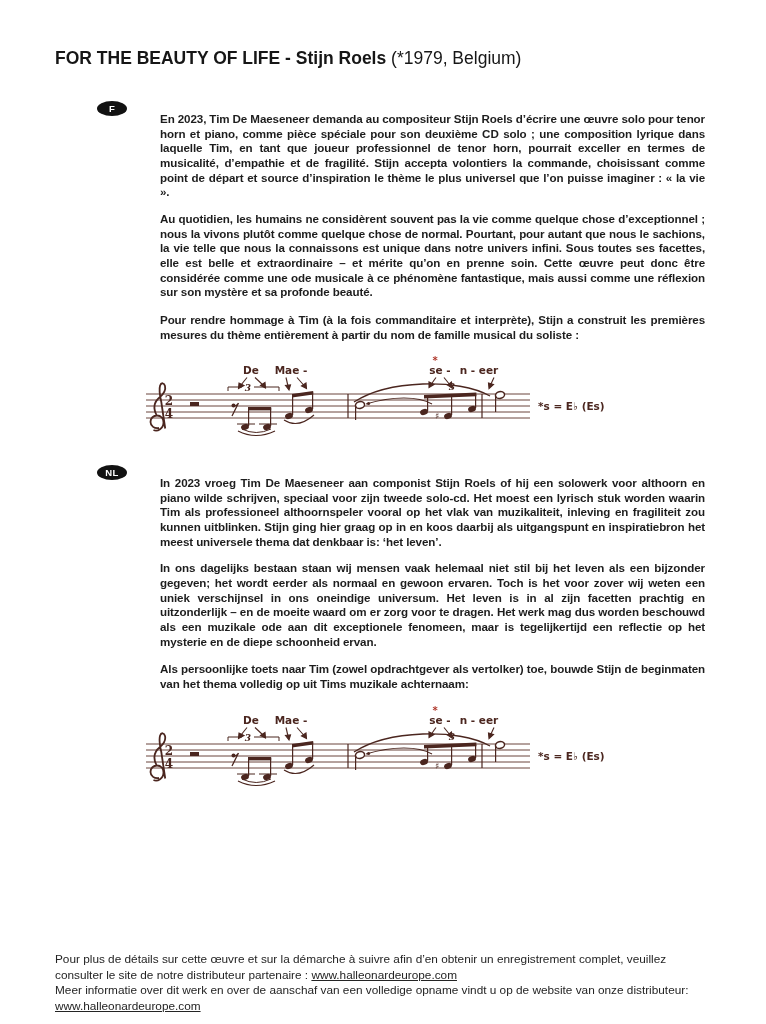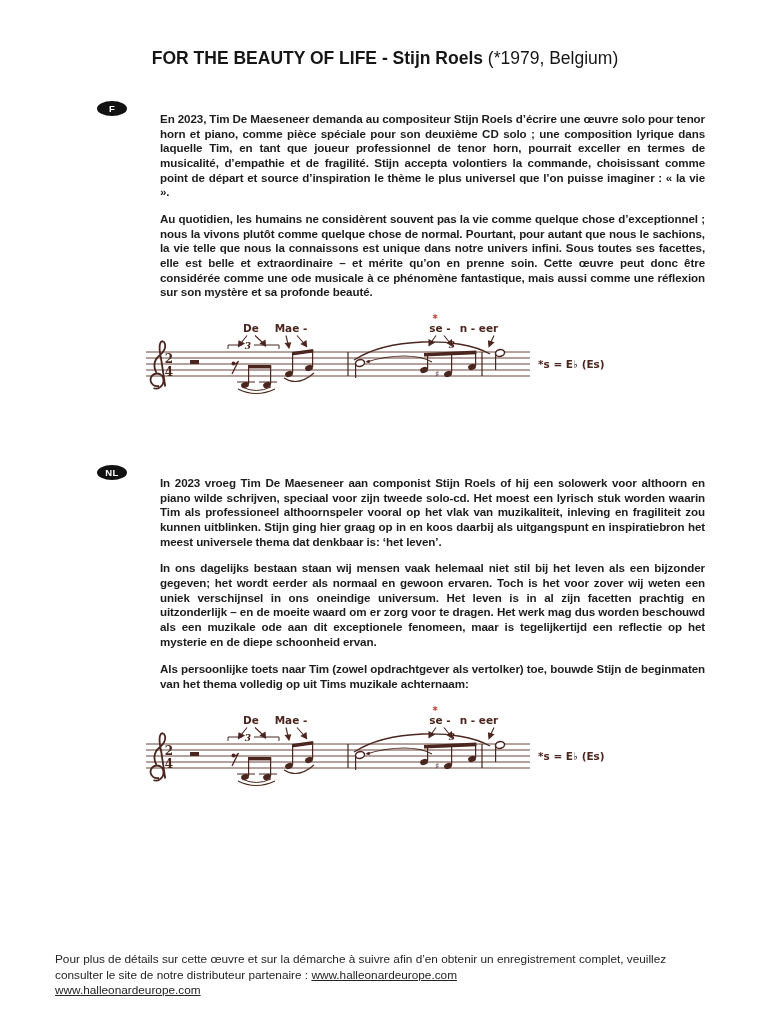--- a/index.html
+++ b/index.html
@@ -4,21 +4,21 @@
 <style>
   html,body { margin:0; padding:0; }
   body {
     width:766px; height:1024px; background:#ffffff; position:relative;
     font-family:"Liberation Sans", sans-serif; color:#1d1d1d; overflow:hidden;
   }
   .page { position:absolute; inset:0; }
 
   .title {
     position:absolute; left:55px; top:48px; width:660px;
-    font-size:17.5px; font-weight:bold; letter-spacing:0px; color:#161616;text-align:center;
+    font-size:17.5px; font-weight:bold; letter-spacing:0px; color:#161616;
   }
   .title .suffix { font-weight:normal; }
 
   .section { position:absolute; left:97px; width:620px; display:flex; align-items:flex-start; }
   .section-french { top:100px; }
   .section-dutch  { top:464px; }
 
   .badge-col { flex:0 0 30px; margin-right:21px; padding-top:1px; }
   .badge-pill {
     width:30px; height:15px; background:#121212; border-radius:50%;
@@ -62,20 +62,21 @@
     <span>FOR THE BEAUTY OF LIFE - Stijn Roels</span><span class="suffix"> (*1979, Belgium)</span>
   </div>
 
   <div class="section section-french">
     <div class="badge-col">
       <div class="badge-pill">F</div>
     </div>
     <div class="texts">
       <p class="body">En 2023, Tim De Maeseneer demanda au compositeur Stijn Roels d’écrire une œuvre solo pour tenor horn et piano, comme pièce spéciale pour son deuxième CD solo ; une composition lyrique dans laquelle Tim, en tant que joueur professionnel de tenor horn, pourrait exceller en termes de musicalité, d’empathie et de fragilité. Stijn accepta volontiers la commande, choisissant comme point de départ et source d’inspiration le thème le plus universel que l’on puisse imaginer : « la vie ».</p>
       <p class="body">Au quotidien, les humains ne considèrent souvent pas la vie comme quelque chose d’exceptionnel ; nous la vivons plutôt comme quelque chose de normal. Pourtant, pour autant que nous le sachions, la vie telle que nous la connaissons est unique dans notre univers infini. Sous toutes ses facettes, elle est belle et extraordinaire – et mérite qu’on en prenne soin. Cette œuvre peut donc être considérée comme une ode musicale à ce phénomène fantastique, mais aussi comme une réflexion sur son mystère et sa profonde beauté.</p>
+      <p class="body gap-before">Pour rendre hommage à Tim (à la fois commanditaire et interprète), Stijn a construit les premières mesures du thème entièrement à partir du nom de famille musical du soliste :</p>
       <div class="music-slot">
   <svg viewBox="0 0 478 86" width="478" height="86">
 
     <g class="mstaff">
       <line x1="8" y1="40" x2="392" y2="40"></line>
       <line x1="8" y1="46" x2="392" y2="46"></line>
       <line x1="8" y1="52" x2="392" y2="52"></line>
       <line x1="8" y1="58" x2="392" y2="58"></line>
       <line x1="8" y1="64" x2="392" y2="64"></line>
     </g>
@@ -288,16 +289,17 @@
     </g>
 
     <text class="mlegend" x="400" y="56">*s = E♭ (Es)</text>
   </svg>
 </div>
     </div>
   </div>
 
   <div class="footer">
     <p><span>Pour plus de détails sur cette œuvre et sur la démarche à suivre afin d’en obtenir un enregistrement complet, veuillez consulter le site de notre distributeur partenaire : </span><a href="#">www.halleonardeurope.com</a></p>
+    <p><span>Meer informatie over dit werk en over de aanschaf van een volledige opname vindt u op de website van onze distributeur:</span></p>
     <p><a href="#">www.halleonardeurope.com</a></p>
   </div>
 
 </div>
 
 </body></html>

